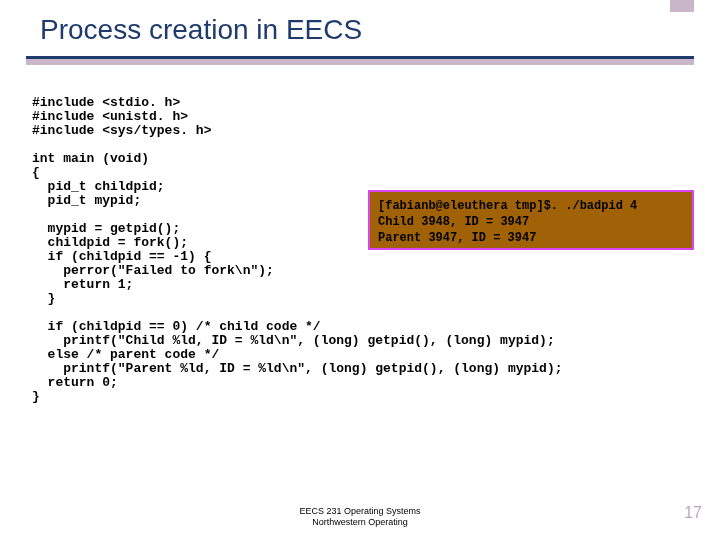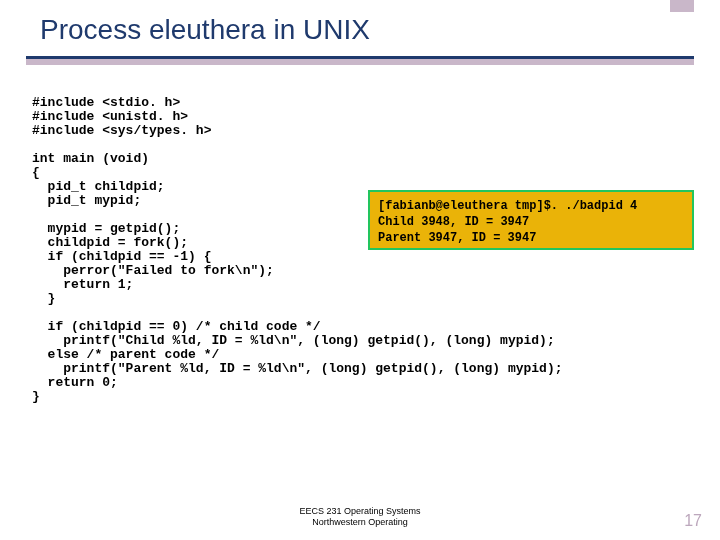--- a/index.html
+++ b/index.html
@@ -54,53 +54,53 @@
     line-height: 14px;
     white-space: pre;
     color: #000;
   }
   .output-box {
     position: absolute;
     top: 190px;
     left: 368px;
     width: 326px;
     height: 60px;
-    border: 2px solid #22c55e;
-    background: #eab308;
+    border: 2px solid #d946ef;
+    background: #a16207;
     padding: 6px 8px;
     font-family: "Courier New", monospace;
     font-size: 12px;
     font-weight: bold;
     line-height: 16px;
     white-space: pre;
     box-sizing: border-box;
   }
   .footer {
     position: absolute;
     bottom: 12px;
     width: 100%;
     text-align: center;
     font-size: 9px;
     color: #000;
     line-height: 11px;
   }
   .pagenum {
     position: absolute;
-    bottom: 10px;
+    bottom: 18px;
     right: 18px;
     font-size: 16px;
     color: #bca7bc;
   }
 </style>
 </head>
 <body>
 
 <div class="stub-top"></div>
 
-<div class="title">Process eleuthera in UNIX</div>
+<div class="title">Process creation in EECS</div>
 <div class="rule-dark"></div>
 <div class="rule-light"></div>
 
 <div class="code">#include &lt;stdio. h&gt;
 #include &lt;unistd. h&gt;
 #include &lt;sys/types. h&gt;
 
 int main (void)
 {
   pid_t childpid;

